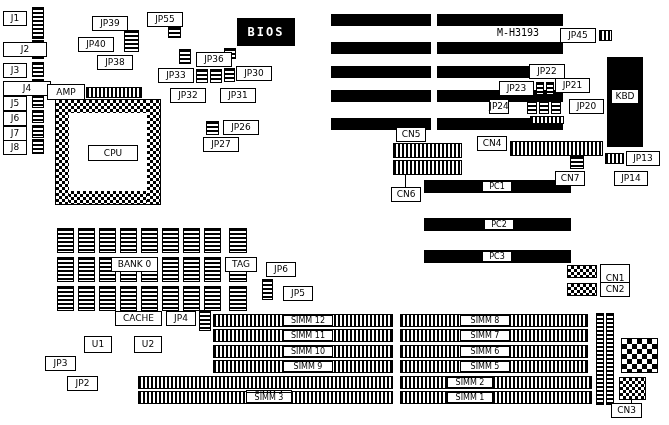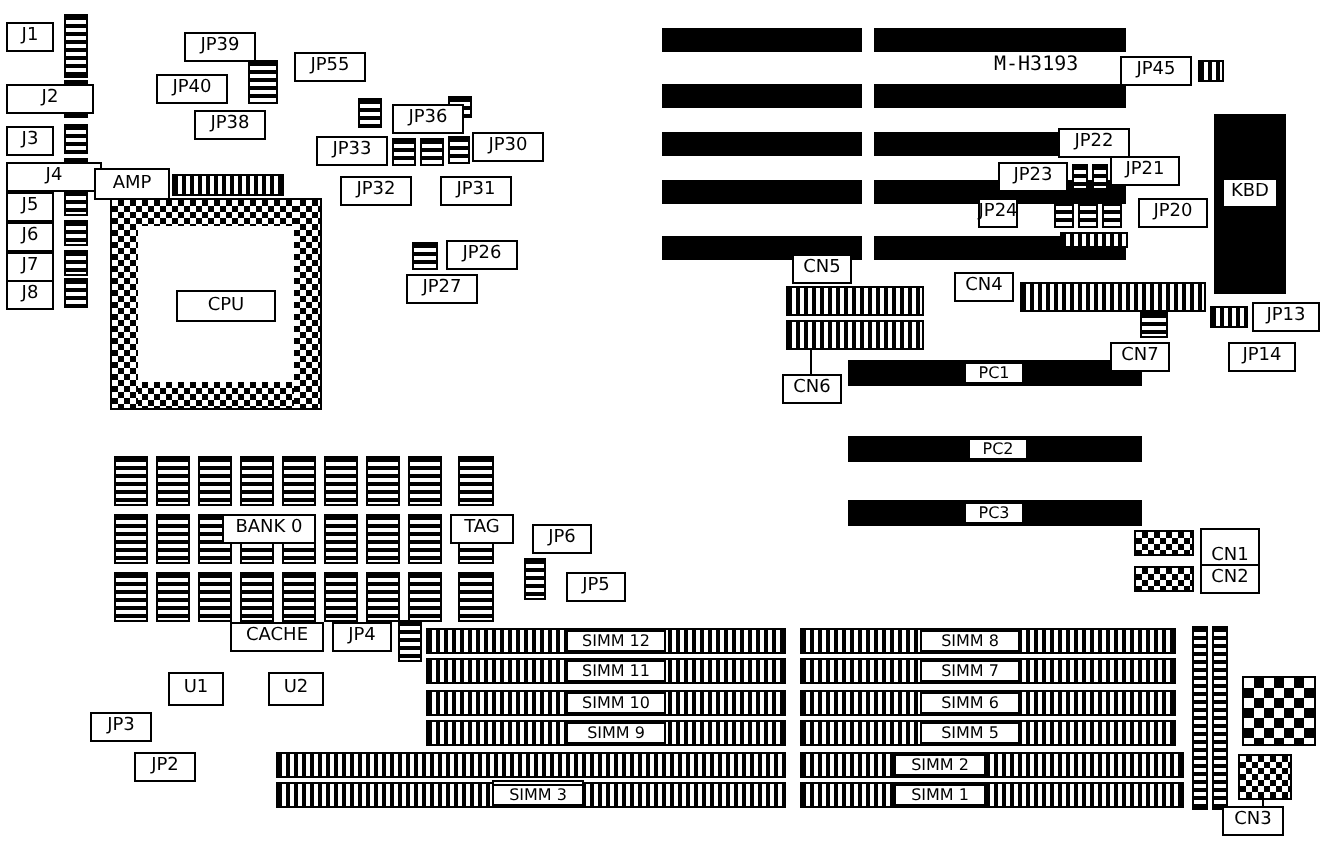--- a/index.html
+++ b/index.html
@@ -50,26 +50,27 @@
   <div class="hstripe" style="left:32px;top:7px;width:12px;height:32px"></div>
   <div class="hstripe" style="left:32px;top:40px;width:12px;height:19px"></div>
   <div class="hstripe" style="left:32px;top:62px;width:12px;height:15px"></div>
   <div class="hstripe" style="left:32px;top:79px;width:12px;height:14px"></div>
   <div class="hstripe" style="left:32px;top:95px;width:12px;height:13px"></div>
   <div class="hstripe" style="left:32px;top:110px;width:12px;height:13px"></div>
   <div class="hstripe" style="left:32px;top:125px;width:12px;height:13px"></div>
   <div class="hstripe" style="left:32px;top:139px;width:12px;height:15px"></div>
 
   <div class="lbl" style="left:92px;top:16px;width:36px;height:15px">JP39</div>
-  <div class="lbl" style="left:147px;top:26px;width:36px;height:15px">JP55</div>
+  <div class="lbl" style="left:147px;top:12px;width:36px;height:15px">JP55</div>
   <div class="lbl" style="left:78px;top:37px;width:36px;height:15px">JP40</div>
   <div class="lbl" style="left:97px;top:55px;width:36px;height:15px">JP38</div>
   <div class="hstripe" style="left:124px;top:30px;width:15px;height:22px"></div>
   <div class="hstripe" style="left:168px;top:27px;width:13px;height:11px"></div>
 
+  <div class="bios" style="left:237px;top:18px;width:58px;height:28px">BIOS</div>
   <div class="hstripe" style="left:224px;top:48px;width:12px;height:11px"></div>
 
   <div class="lbl" style="left:196px;top:52px;width:36px;height:15px">JP36</div>
   <div class="hstripe" style="left:179px;top:49px;width:12px;height:15px"></div>
   <div class="lbl" style="left:158px;top:68px;width:36px;height:15px">JP33</div>
   <div class="hstripe" style="left:196px;top:69px;width:12px;height:14px"></div>
   <div class="hstripe" style="left:210px;top:69px;width:12px;height:14px"></div>
   <div class="lbl" style="left:236px;top:66px;width:36px;height:15px">JP30</div>
   <div class="hstripe" style="left:224px;top:68px;width:11px;height:14px"></div>
   <div class="lbl" style="left:170px;top:88px;width:36px;height:15px">JP32</div>

